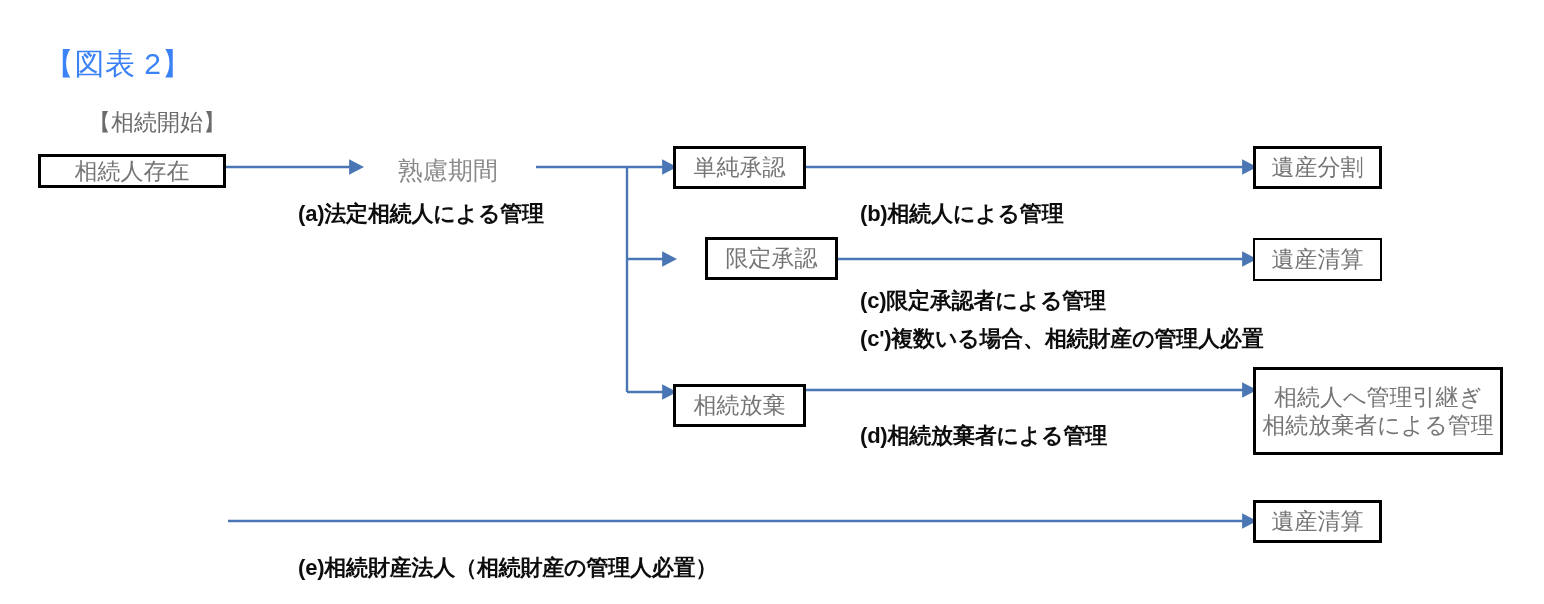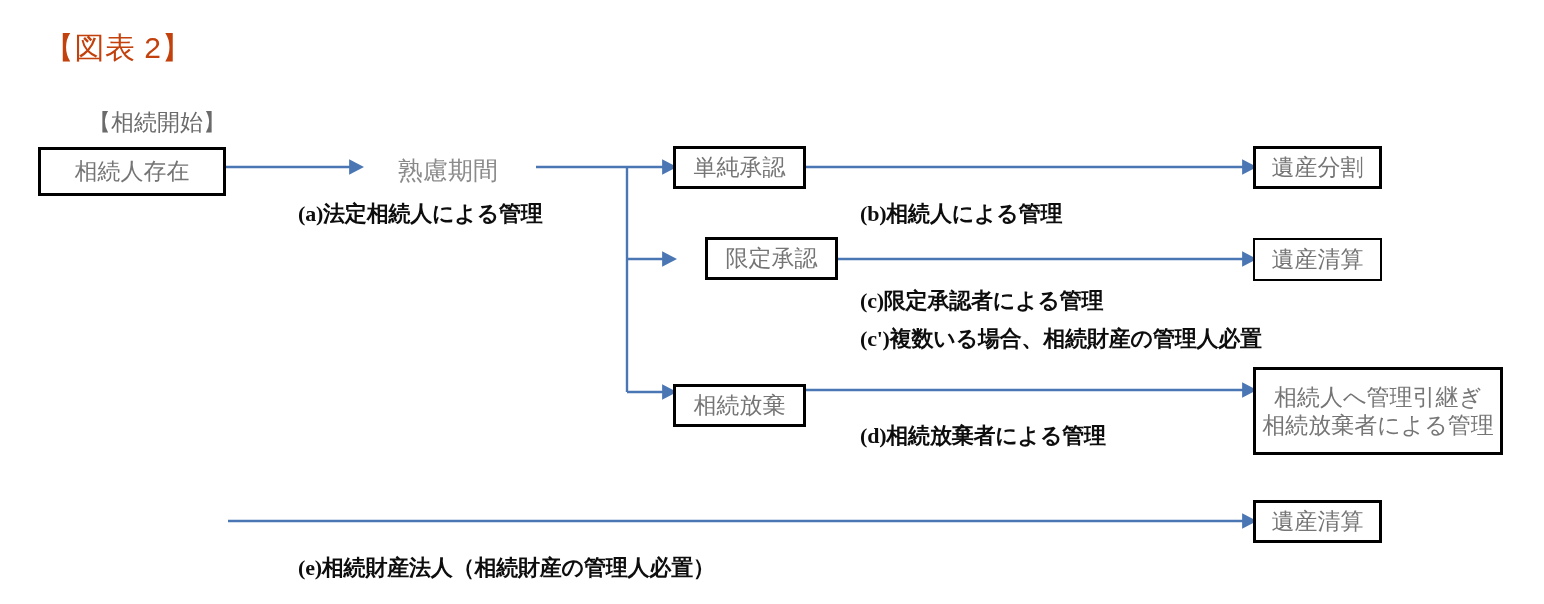--- a/index.html
+++ b/index.html
@@ -14,23 +14,23 @@
     position: relative;
     width: 1544px;
     height: 604px;
     background: #ffffff;
     overflow: hidden;
   }
   .abs { position: absolute; }
 
   
   .title-main {
-    left: 44px; top: 28px;
+    left: 44px; top: 44px;
     font-size: 30px;
-    color: #c2410c;
+    color: #3b82f6;
     letter-spacing: 0.5px;
     white-space: nowrap;
   }
   .title-sub {
     left: 44px; top: 107px;
     font-size: 23px;
     color: #6b6b6b;
     white-space: nowrap;
     margin-left: 44px;
   }
@@ -63,21 +63,20 @@
     white-space: nowrap;
   }
 
   
   .caption {
     font-size: 22px;
     font-weight: bold;
     color: #0d0d0d;
     white-space: nowrap;
     letter-spacing: -0.2px;
-    font-family: Liberation Serif, serif;
   }
 
   
   #wires {
     left: 0; top: 0;
     width: 1544px; height: 604px;
     pointer-events: none;
   }
 </style>
 </head>
@@ -112,21 +111,21 @@
       <line x1="806" y1="167" x2="1245" y2="167" marker-end="url(#ah)"></line>
 
       <line x1="806" y1="259" x2="1245" y2="259" marker-end="url(#ah)"></line>
 
       <line x1="806" y1="390" x2="1245" y2="390" marker-end="url(#ah)"></line>
 
       <line x1="228" y1="521" x2="1245" y2="521" marker-end="url(#ah)"></line>
     </g>
   </svg>
 
-  <div class="abs node" style="left:38px; top:147px; width:188px; height:49px;">
+  <div class="abs node" style="left:38px; top:154px; width:188px; height:34px;">
     <span class="ln">相続人存在</span>
   </div>
 
   <div class="abs plain-node" style="left:398px; top:154px;">熟慮期間</div>
 
   <div class="abs node" style="left:673px; top:146px; width:133px; height:43px;">
     <span class="ln">単純承認</span>
   </div>
 
   <div class="abs node" style="left:673px; top:237px; width:133px; height:43px;margin-left:32px;">

